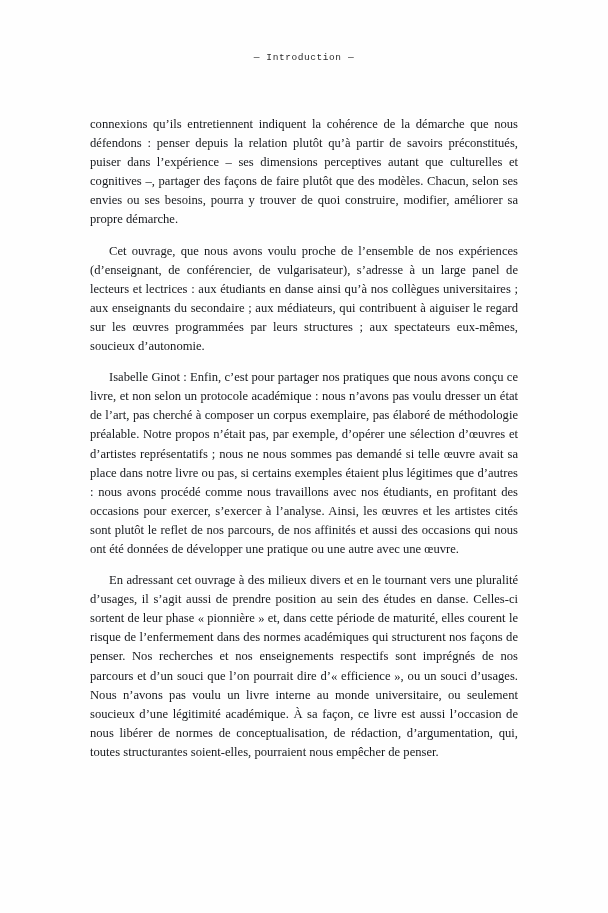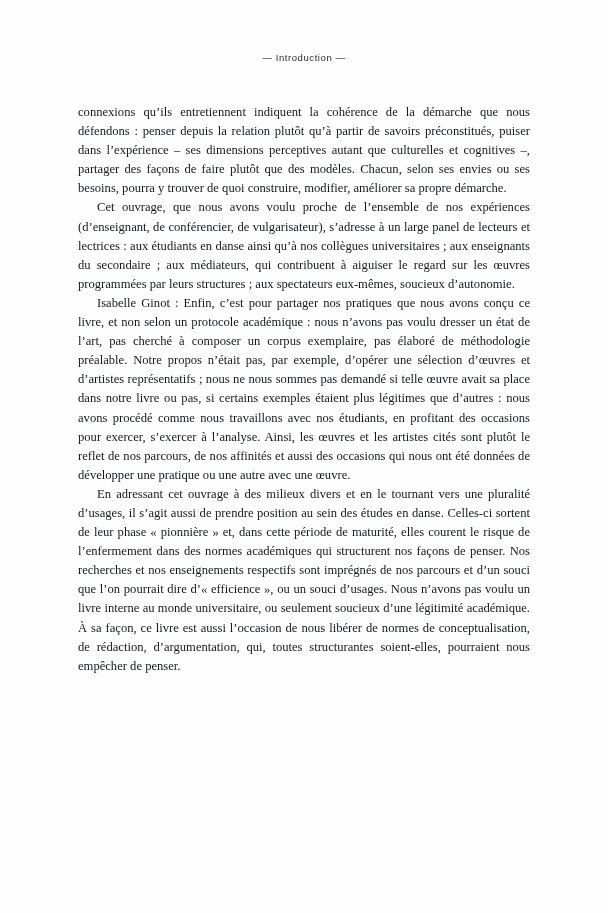--- a/index.html
+++ b/index.html
@@ -22,37 +22,37 @@
   }
   .running-head {
     position: absolute;
     top: 52px;
     left: 0;
     width: 608px;
     text-align: center;
     font-size: 9.5px;
     letter-spacing: 0.06em;
     color: #2b2b2b;
-    font-family: Liberation Sans, sans-serif;
+    font-family: Liberation Mono, monospace;
   }
   .body-text {
     position: absolute;
     top: 103px;
     left: 78px;
     width: 452px;
     font-size: 12.6px;
     line-height: 19.1px;
     text-align: justify;
     text-justify: inter-word;
     color: #16181c;
     -webkit-hyphens: auto;
     hyphens: auto;
   }
   .body-text p {
-    margin: 0;
+    margin: 12px;
   }
   .body-text p.indent {
     text-indent: 19px;
   }
   .speaker {
     font-weight: normal;
   }
   .spacer-bottom {
     position: absolute;
     bottom: 0;

